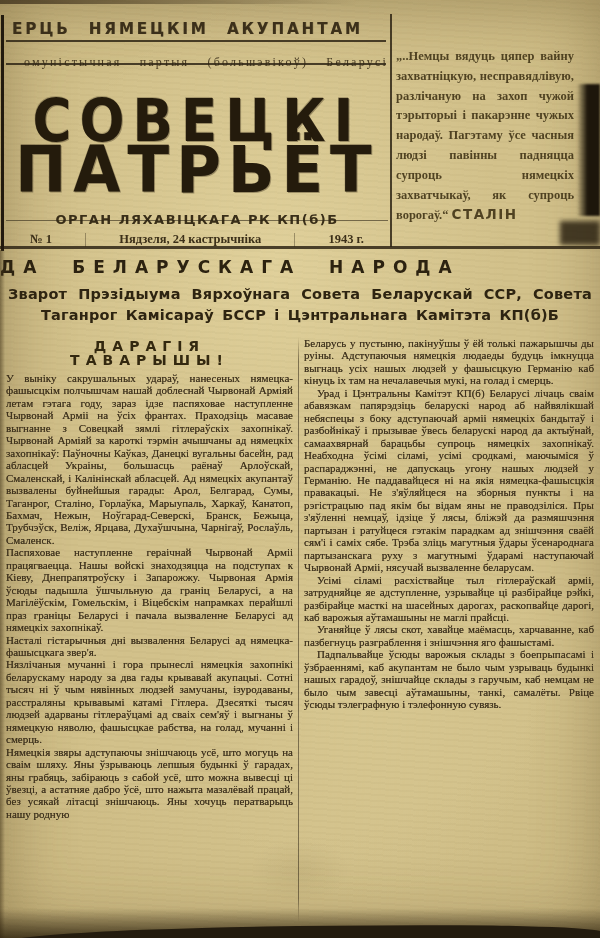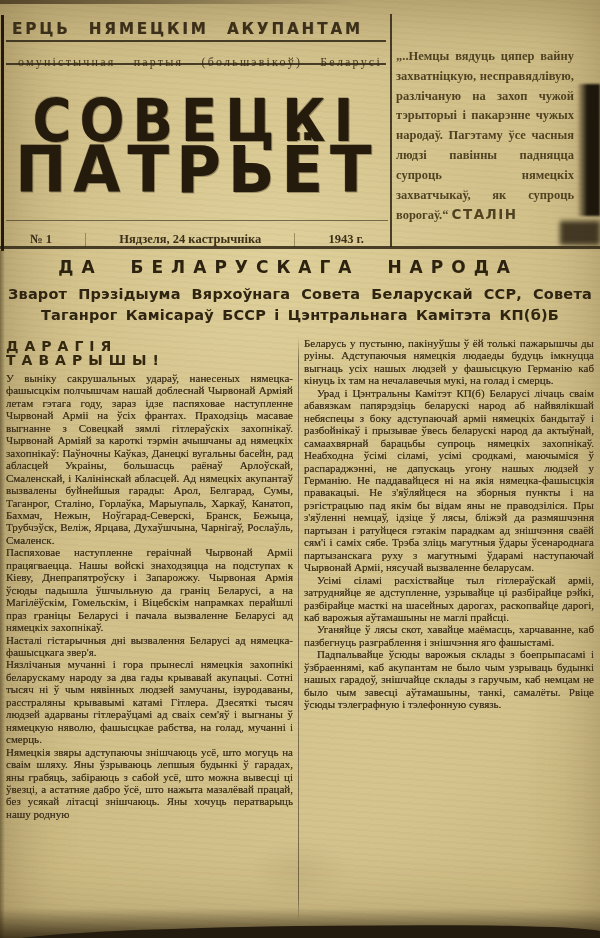--- a/index.html
+++ b/index.html
@@ -46,50 +46,51 @@
   .organ-line{font:bold 13px/1 "DejaVu Sans",sans-serif;letter-spacing:1.5px;text-align:center;margin-top:9px;color:#392e18;}
   .issue-row{display:flex;align-items:center;justify-content:space-between;margin-top:7px;padding:3px 16px 2px 16px;
     font:bold 12.5px/1.4 "Liberation Serif",serif;color:#3c3019;}
   .issue-cell{padding:0 8px;}
   .issue-sep{width:1px;height:14px;background:rgba(58,47,26,.4);}
   
   .quote-box{position:absolute;left:396px;top:47px;width:178px;color:#423517;
     font:bold 12.5px/19.8px "Liberation Serif",serif;text-align:justify;opacity:.9;}
   .quote-attr{font-family:"DejaVu Sans",sans-serif;font-weight:bold;font-size:13.5px;letter-spacing:1.5px;white-space:nowrap;}
   
-  .headline{position:absolute;left:0;top:259px;width:518px;text-align:right;
+  .headline{position:absolute;left:0;top:259px;width:518px;text-align:left;
     font:bold 17px/1 "DejaVu Sans",sans-serif;letter-spacing:8px;word-spacing:14px;color:#2c2210;}
   .subheadline{position:absolute;left:8px;top:284px;width:584px;
     font:bold 14.5px/21px "DejaVu Sans",sans-serif;color:#2e2411;
     text-align:justify;text-align-last:center;letter-spacing:.2px;word-spacing:3px;}
   
   .columns{position:absolute;left:6px;top:337px;width:588px;display:flex;}
   .col{color:#362a17;}
   .col-left{width:287px;}
   .col-right{flex:1;}
   .col-divider{width:1px;background:linear-gradient(to bottom,rgba(50,40,22,.0),rgba(50,40,22,.55) 4%,rgba(50,40,22,.55) 96%,rgba(50,40,22,0));margin:0 5px;height:585px;}
-  .salutation{font:bold 14px/1 "DejaVu Sans",sans-serif;letter-spacing:6px;word-spacing:8px;margin:2px 0 5px 0;color:#33280f;}
+  .salutation{font:bold 14px/1 "DejaVu Sans",sans-serif;letter-spacing:6px;word-spacing:8px;text-align:center;margin:2px 0 5px 0;color:#33280f;}
   .col p{margin:0;text-align:justify;font-size:11px;line-height:12.45px;text-indent:13px;
     text-shadow:0 0 .5px rgba(54,42,23,.85);opacity:.93;}
   .col p.flush{text-indent:0;}
 </style>
 </head>
 <body>
 
 <div class="page">
 
   <div class="masthead-left">
     <div class="slogan">ЕРЦЬ НЯМЕЦКІМ АКУПАНТАМ</div>
   </div>
   <div class="rule" style="left:6px;top:40px;width:380px;height:1.5px;"></div>
-  <div class="party-line" style="position:absolute;left:12px;top:47px;width:376px;">омуністычная партыя (большэвікоў) Беларусі</div>
+  <div class="party-line" style="position:absolute;left:12px;top:47px;width:376px;text-align:center;">омуністычная партыя (большэвікоў) Беларусі</div>
   <div class="rule" style="left:6px;top:63px;width:380px;height:1.5px;"></div>
 
   <div class="title-line title1" style="position:absolute;left:6px;top:78px;width:382px;">СОВЕЦКІ</div>
   <div class="title-line title2" style="position:absolute;left:4px;top:136px;width:386px;">ПАТРЬЁТ</div>
+  <div class="organ-line" style="position:absolute;left:6px;top:204px;width:382px;">ОРГАН ЛЯХАВІЦКАГА РК КП(б)Б</div>
   <div class="rule-soft" style="left:6px;top:220px;width:382px;height:1px;"></div>
 
   <div class="issue-row" style="position:absolute;left:6px;top:221px;width:350px;">
     <span class="issue-cell">№ 1</span>
     <span class="issue-sep"></span>
     <span class="issue-cell">Нядзеля, 24 кастрычніка</span>
     <span class="issue-sep"></span>
     <span class="issue-cell">1943 г.</span>
   </div>
 

